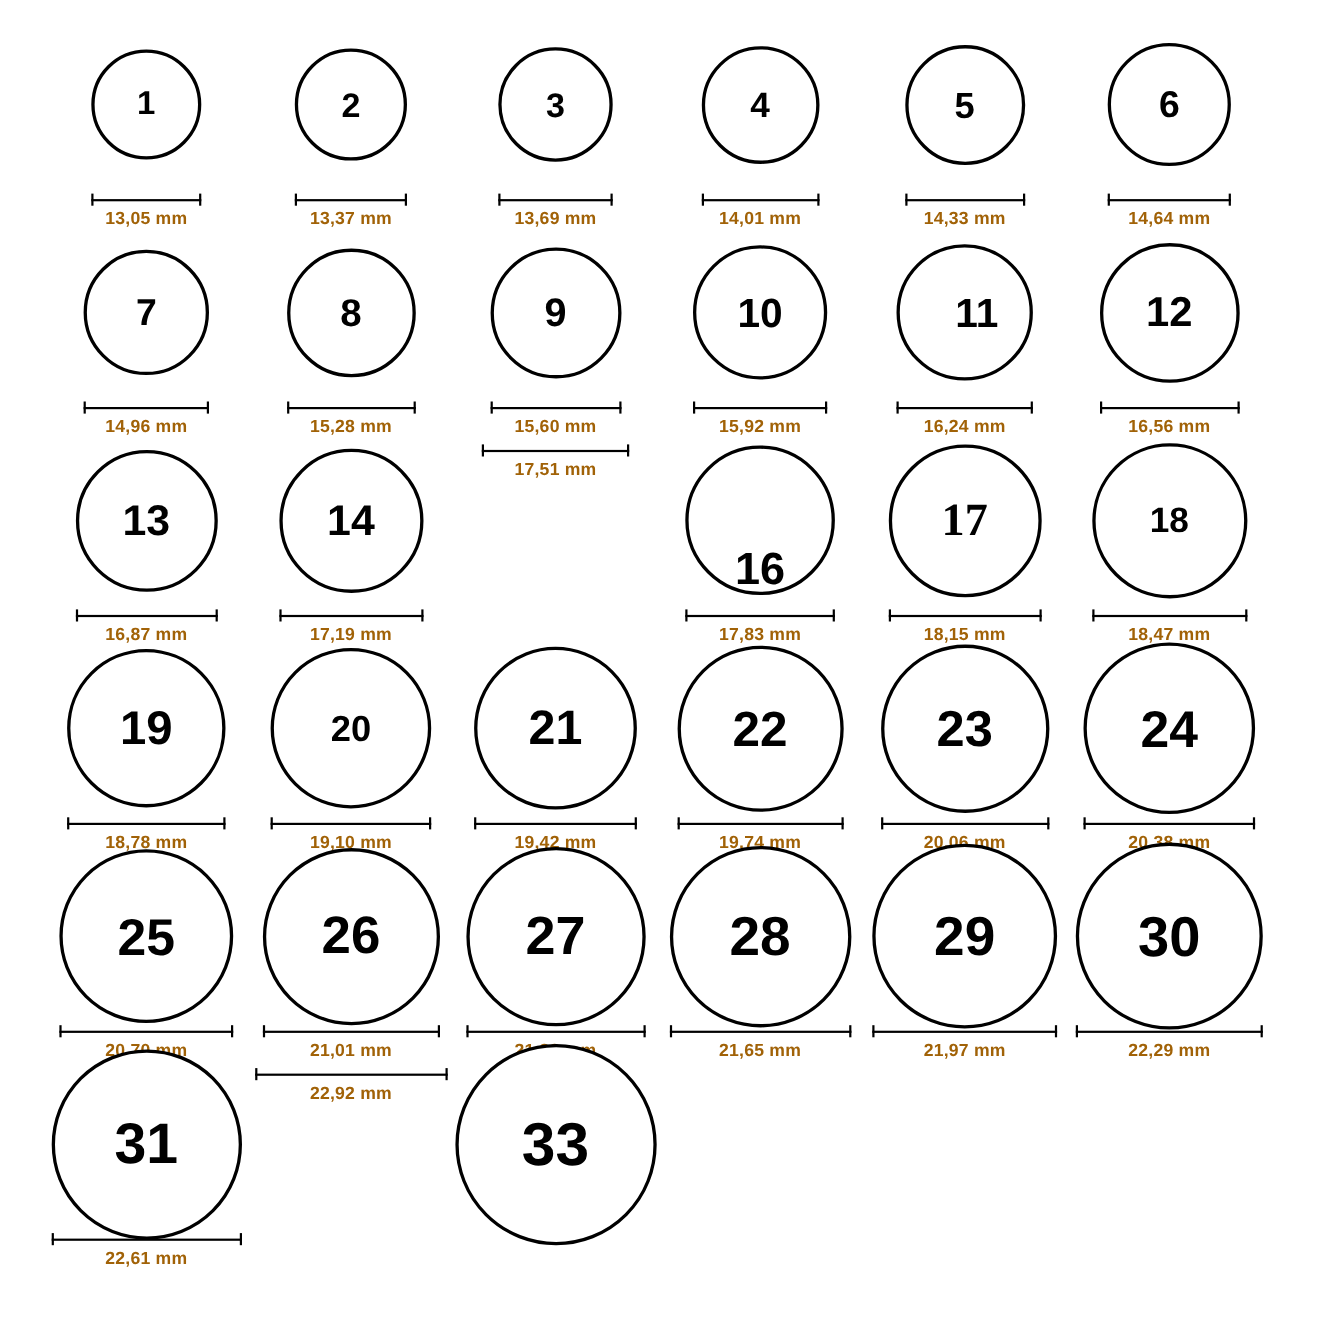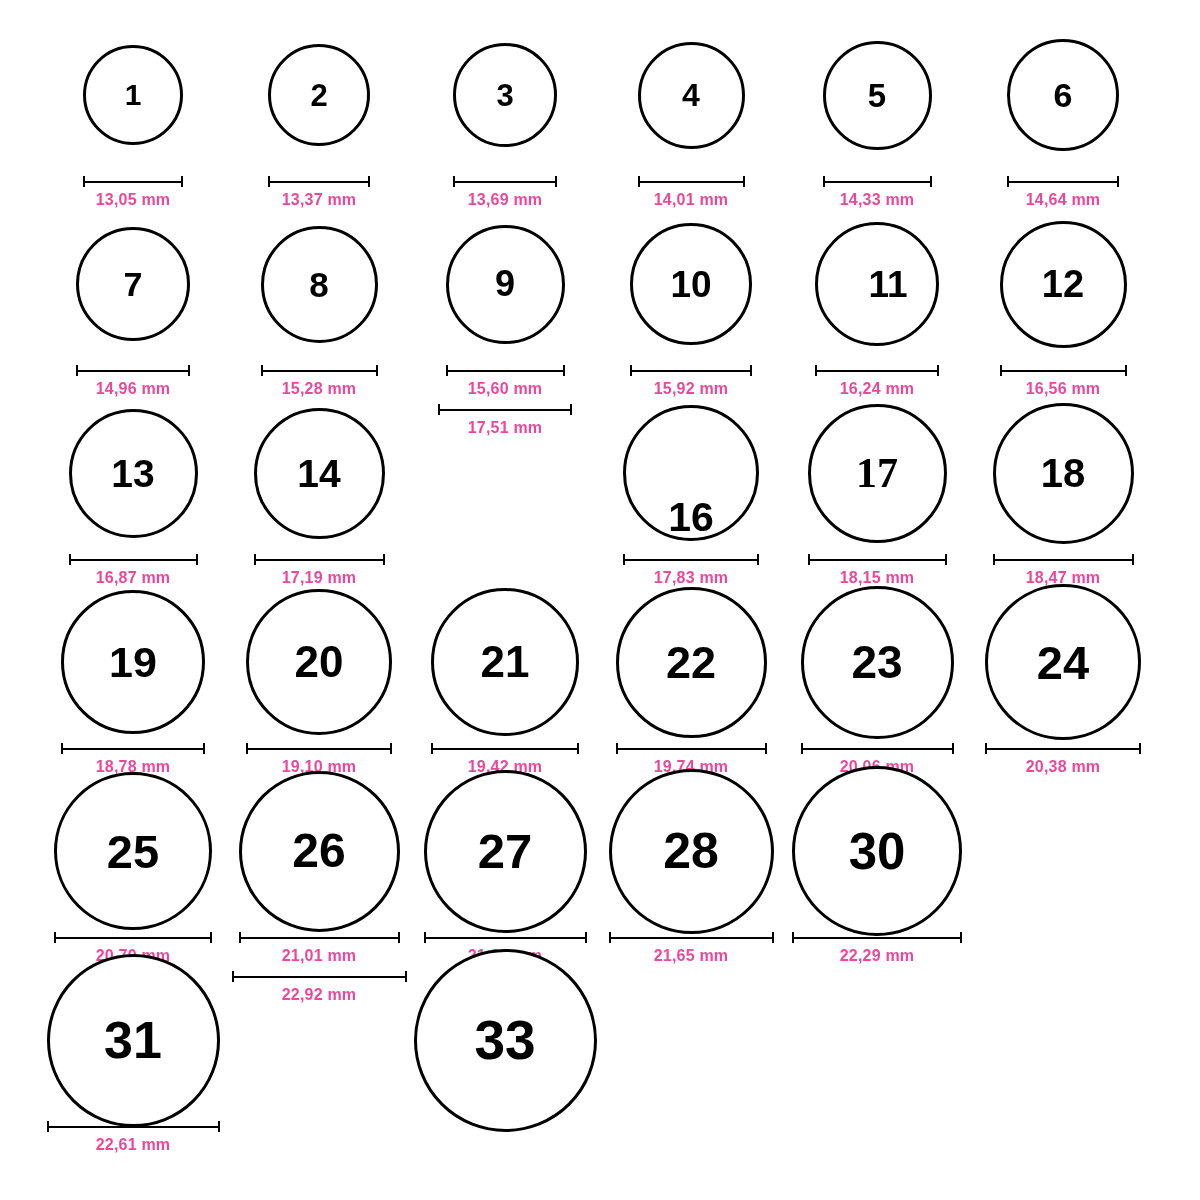--- a/index.html
+++ b/index.html
@@ -79,21 +79,21 @@
     width: 2px;
     height: 11px;
     background: #000000;
   }
   .dim-tick.left { left: 0; }
   .dim-tick.right { right: 0; }
   .dim-text {
     margin-top: 5px;
     font-size: 16px;
     font-weight: bold;
-    color: #ec4899;
+    color: #a16207;
     letter-spacing: 0.2px;
     white-space: nowrap;
   }
 </style>
 </head>
 <body>
 
 <div id="chart">
     <div class="row">
       <div class="cell">
@@ -346,21 +346,21 @@
             <div class="dim-line"></div>
             <div class="dim-tick left"></div>
             <div class="dim-tick right"></div>
           </div>
           <div class="dim-text">18,15 mm</div>
         </div>
       </div>
       <div class="cell">
         <div class="circle-area">
           <div class="circle" style="width: 141px; height: 141px;">
-            <span class="circle-label" style="font-size: 40px;">18</span>
+            <span class="circle-label" style="font-size: 32px;">18</span>
           </div>
         </div>
         <div class="dim">
           <div class="dim-bar" style="width: 141px;">
             <div class="dim-line"></div>
             <div class="dim-tick left"></div>
             <div class="dim-tick right"></div>
           </div>
           <div class="dim-text">18,47 mm</div>
         </div>
@@ -378,21 +378,21 @@
             <div class="dim-line"></div>
             <div class="dim-tick left"></div>
             <div class="dim-tick right"></div>
           </div>
           <div class="dim-text">18,78 mm</div>
         </div>
       </div>
       <div class="cell">
         <div class="circle-area">
           <div class="circle" style="width: 146px; height: 146px;">
-            <span class="circle-label" style="font-size: 44px;">20</span>
+            <span class="circle-label" style="font-size: 33px;">20</span>
           </div>
         </div>
         <div class="dim">
           <div class="dim-bar" style="width: 146px;">
             <div class="dim-line"></div>
             <div class="dim-tick left"></div>
             <div class="dim-tick right"></div>
           </div>
           <div class="dim-text">19,10 mm</div>
         </div>
@@ -510,20 +510,35 @@
             <span class="circle-label" style="font-size: 50px;">28</span>
           </div>
         </div>
         <div class="dim">
           <div class="dim-bar" style="width: 165px;">
             <div class="dim-line"></div>
             <div class="dim-tick left"></div>
             <div class="dim-tick right"></div>
           </div>
           <div class="dim-text">21,65 mm</div>
+        </div>
+      </div>
+      <div class="cell">
+        <div class="circle-area">
+          <div class="circle" style="width: 168px; height: 168px;">
+            <span class="circle-label" style="font-size: 50px;">29</span>
+          </div>
+        </div>
+        <div class="dim">
+          <div class="dim-bar" style="width: 168px;">
+            <div class="dim-line"></div>
+            <div class="dim-tick left"></div>
+            <div class="dim-tick right"></div>
+          </div>
+          <div class="dim-text">21,97 mm</div>
         </div>
       </div>
       <div class="cell">
         <div class="circle-area">
           <div class="circle" style="width: 170px; height: 170px;">
             <span class="circle-label" style="font-size: 51px;">30</span>
           </div>
         </div>
         <div class="dim">
           <div class="dim-bar" style="width: 170px;">

